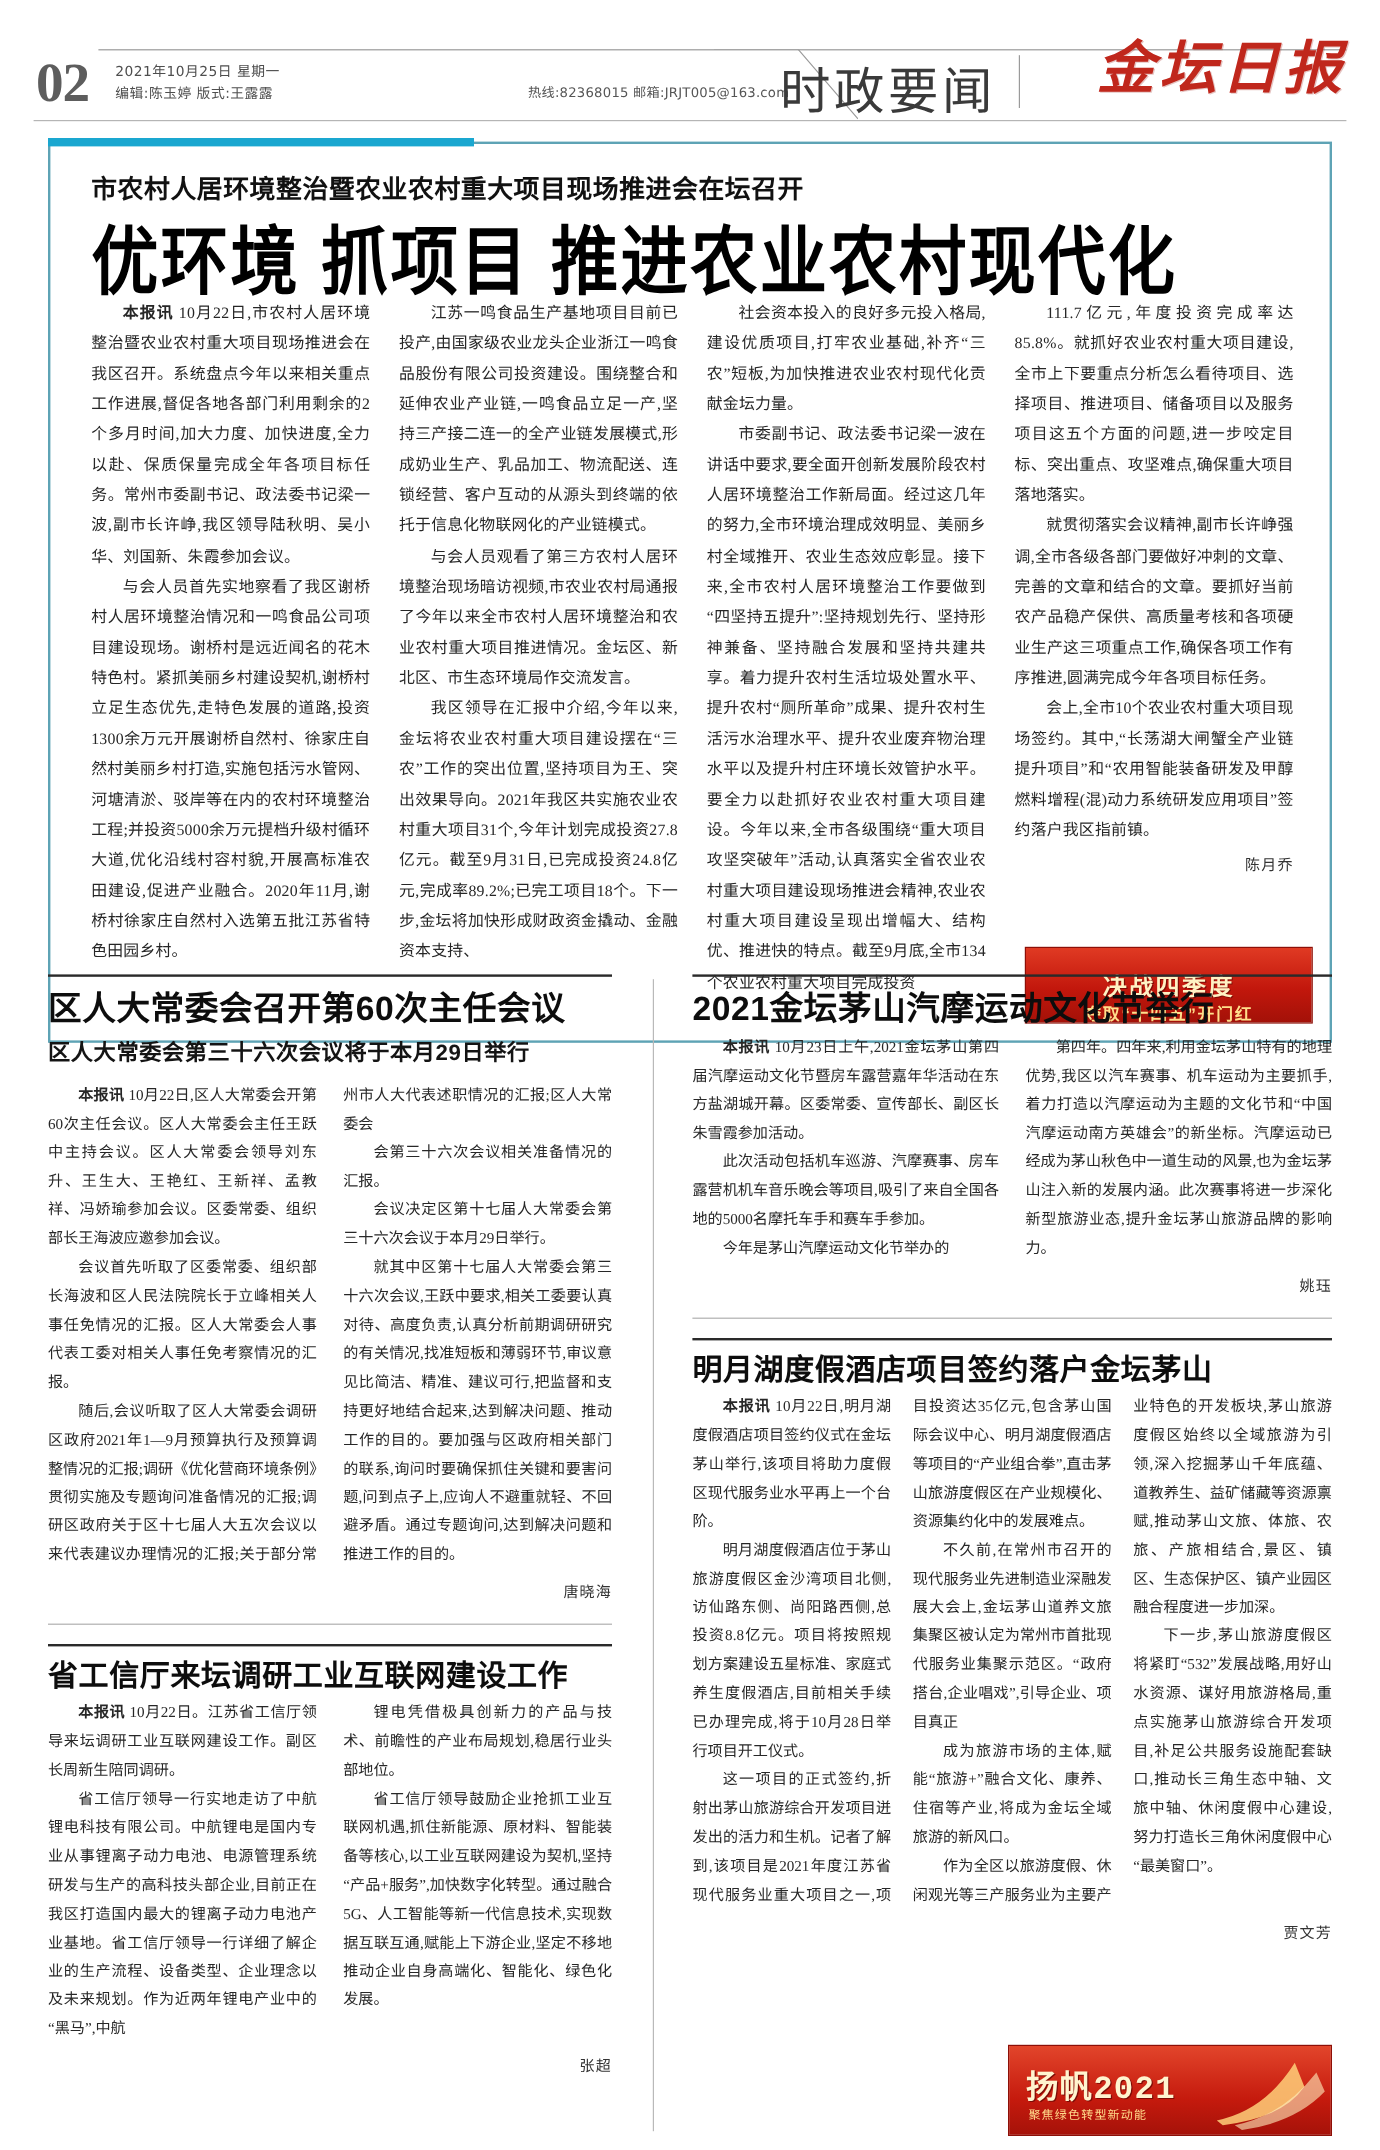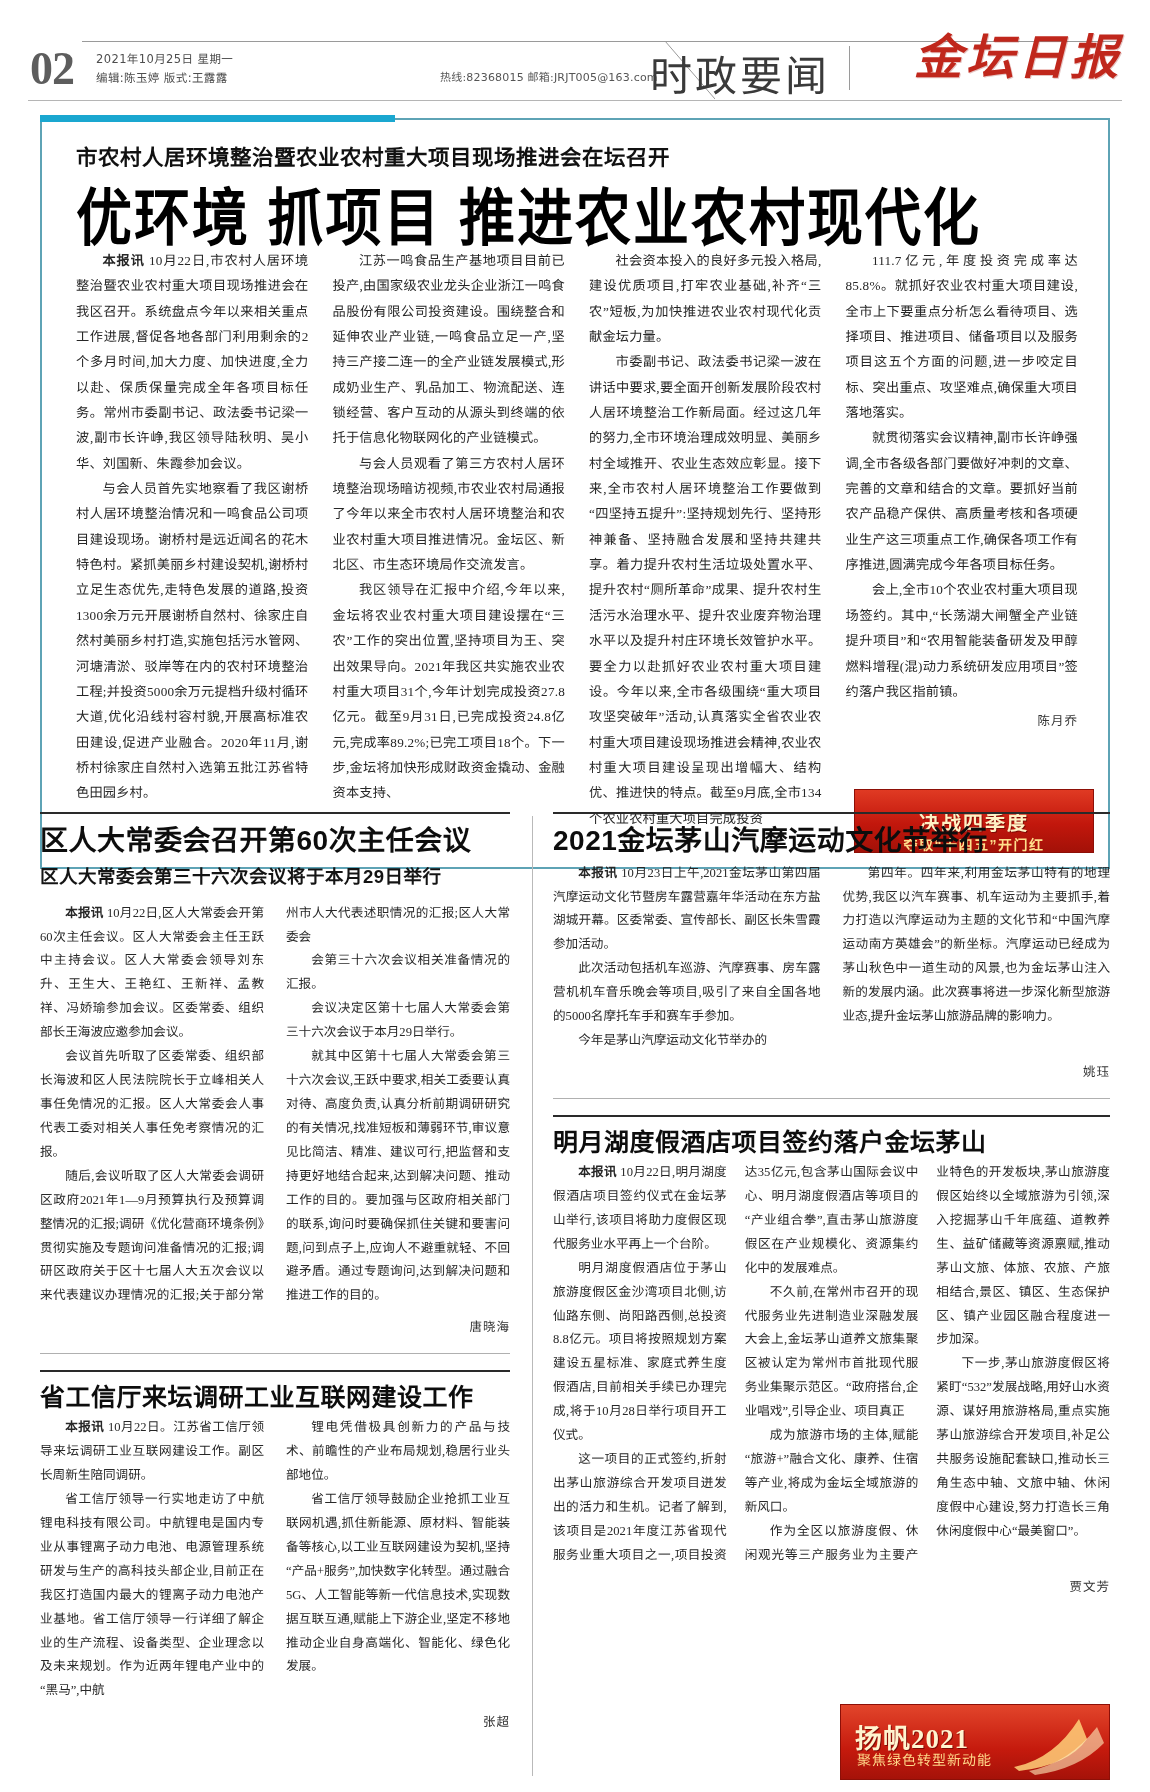--- a/index.html
+++ b/index.html
@@ -223,21 +223,21 @@
   }
 
   
   .lower {
     position: absolute;
     left: 40px;
     top: 812px;
     width: 1070px;
     bottom: 12px;
     display: flex;
-    gap: 0;
+    gap: 12px;
     justify-content: space-between;
   }
   .lower-left { width: 492px; box-sizing: border-box; padding-right: 22px; position: relative;}
   .vdivider {
     width: 1px;
     background: #b9b9b9;
     margin: 4px 20px 4px 0;
   }
   .lower-right { flex: 1; box-sizing: border-box; position: relative;}
 
@@ -308,33 +308,33 @@
     width: 268px;
     height: 74px;
     background: linear-gradient(180deg,#e2452b 0%, #c51a0d 60%, #a51209 100%);
     border: 1px solid #8d0f07;
     overflow: hidden;
   }
   .banner2021 .b-txt {
     position: absolute;
     left: 14px;
     top: 12px;
-    font-family: Liberation Serif, serif;
+    font-family: Liberation Mono, monospace;
     font-weight: 900;
     font-size: 27px;
     color: #fff4cf;
     letter-spacing: 1px;
     text-shadow: 1px 1px 0 #7d0b05;
   }
   .banner2021 .b-sub {
     position: absolute;
     left: 16px;
     bottom: 10px;
     font-family: Liberation Sans, sans-serif;
-    font-size: 14px;
+    font-size: 10px;
     color: #ffd98a;
     letter-spacing: 1px;
   }
   .banner2021 .b-swoosh {
     position: absolute;
     right: -10px;
     top: 4px;
     width: 110px;
     height: 66px;
   }

